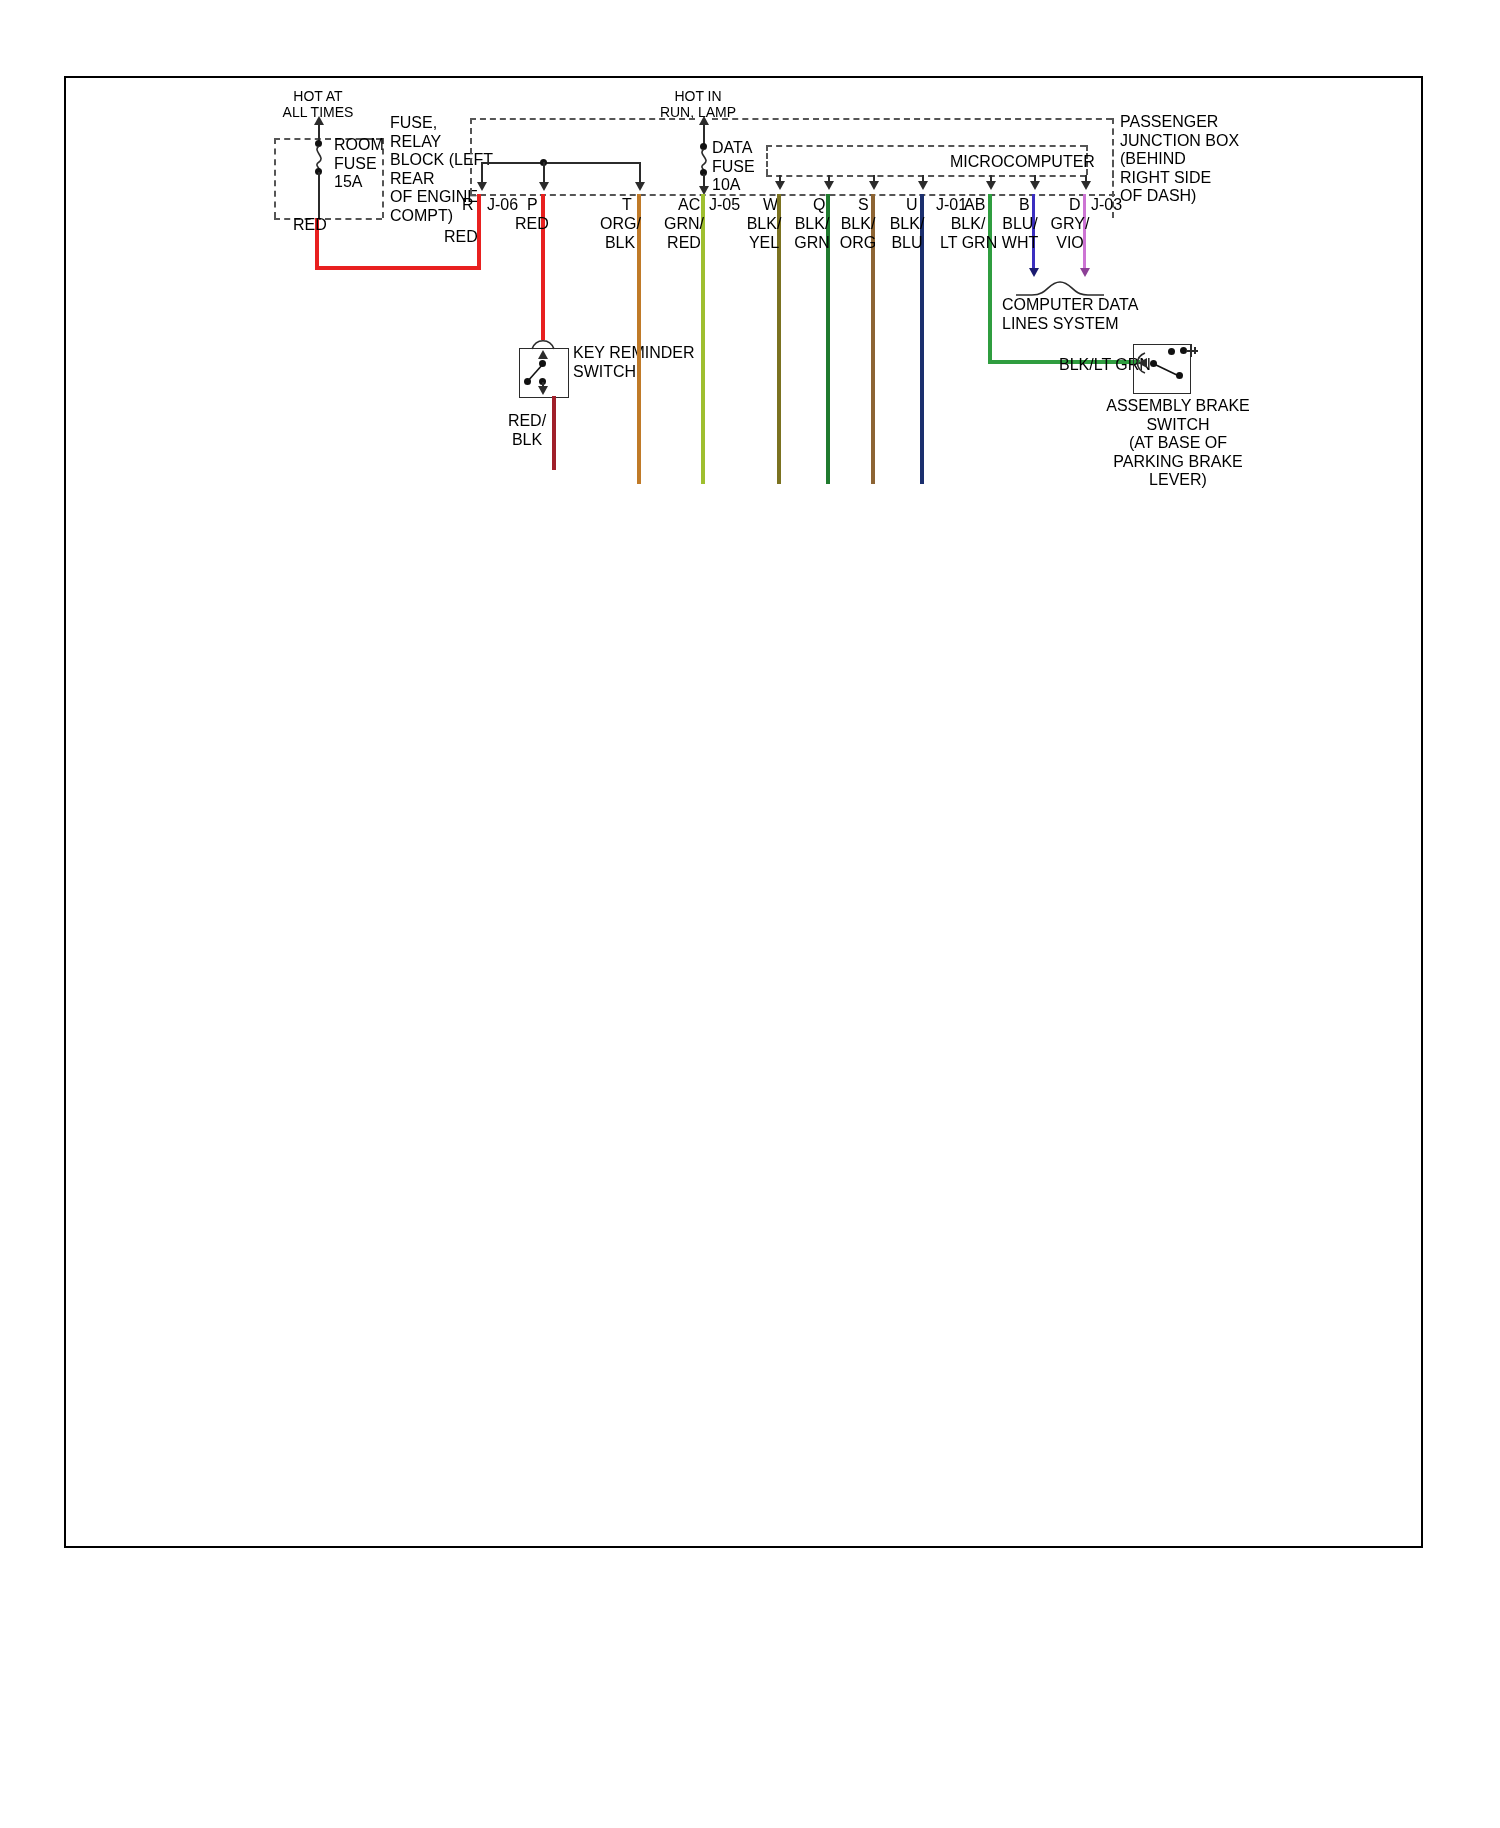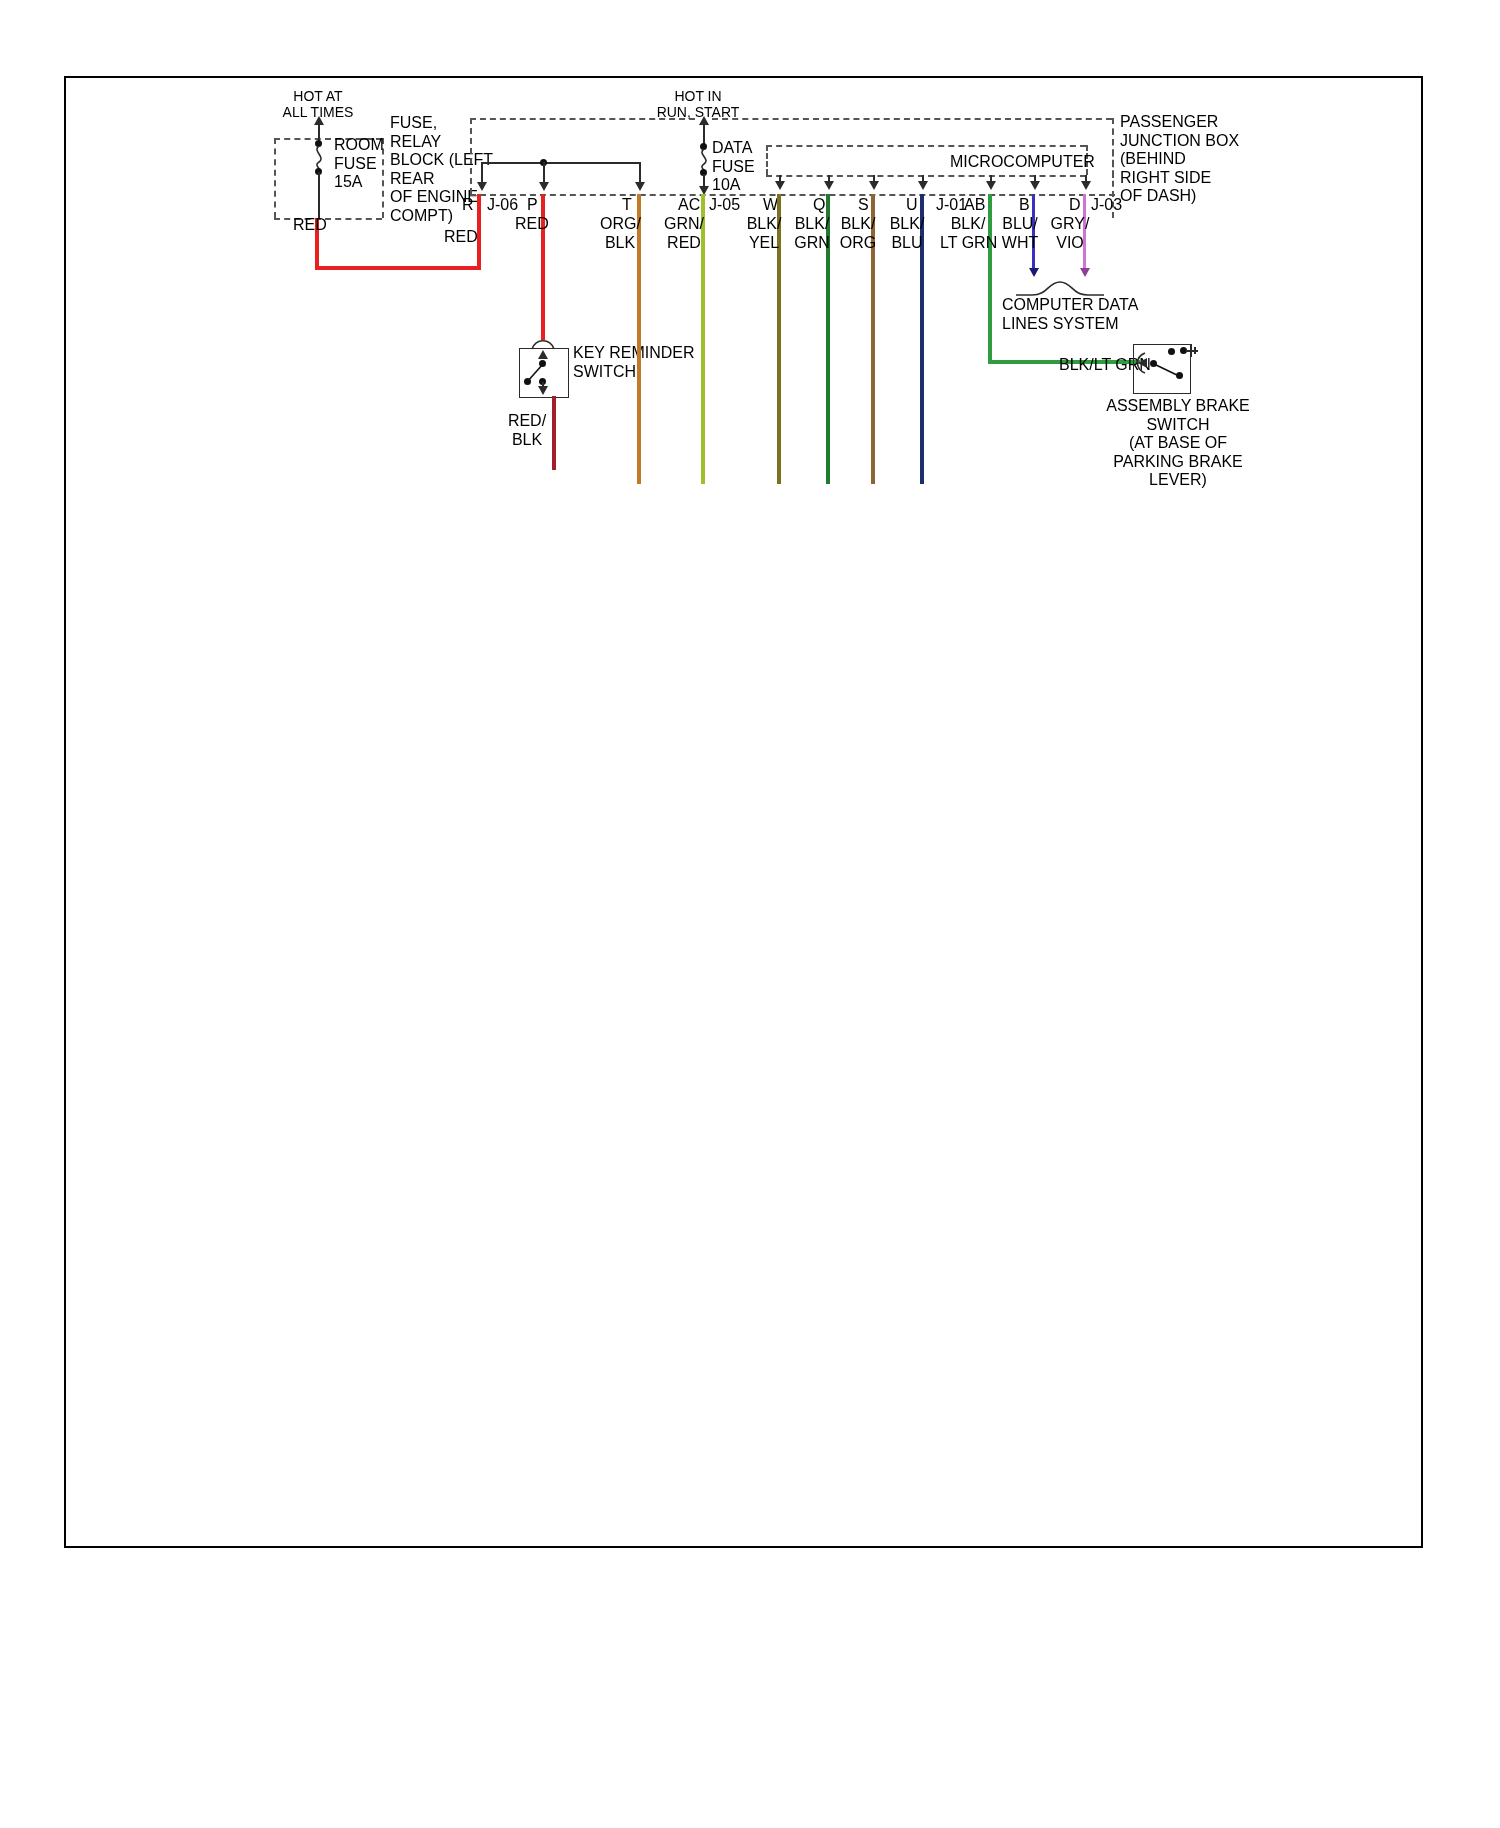--- a/index.html
+++ b/index.html
@@ -239,21 +239,21 @@
 BLOCK (LEFT
 REAR
 OF ENGINE
 COMPT)</div>
 
   <div class="wire" style="left:315px;top:218px;width:4px;height:52px;background:#e8201f;"></div>
   <div class="wire" style="left:315px;top:266px;width:166px;height:4px;background:#e8201f;"></div>
   <div class="txt t13" style="left:293px;top:216px;">RED</div>
 
   <div class="txt t14 ctr" style="left:638px;top:88px;width:120px;">HOT IN
-RUN, START</div>
+RUN, LAMP</div>
 
   <div class="dashh" style="left:470px;top:118px;width:225px;"></div>
   <div class="dashh" style="left:712px;top:118px;width:400px;"></div>
   <div class="dashv" style="left:470px;top:118px;height:76px;"></div>
   <div class="dashv" style="left:1112px;top:118px;height:60px;"></div>
   <div class="dashh" style="left:470px;top:194px;width:645px;"></div>
 
   <div class="ar-u" style="left:699px;top:116px;"></div>
   <div class="vline" style="left:703px;top:122px;height:24px;"></div>
   <div class="dot" style="left:700px;top:143px;"></div>

